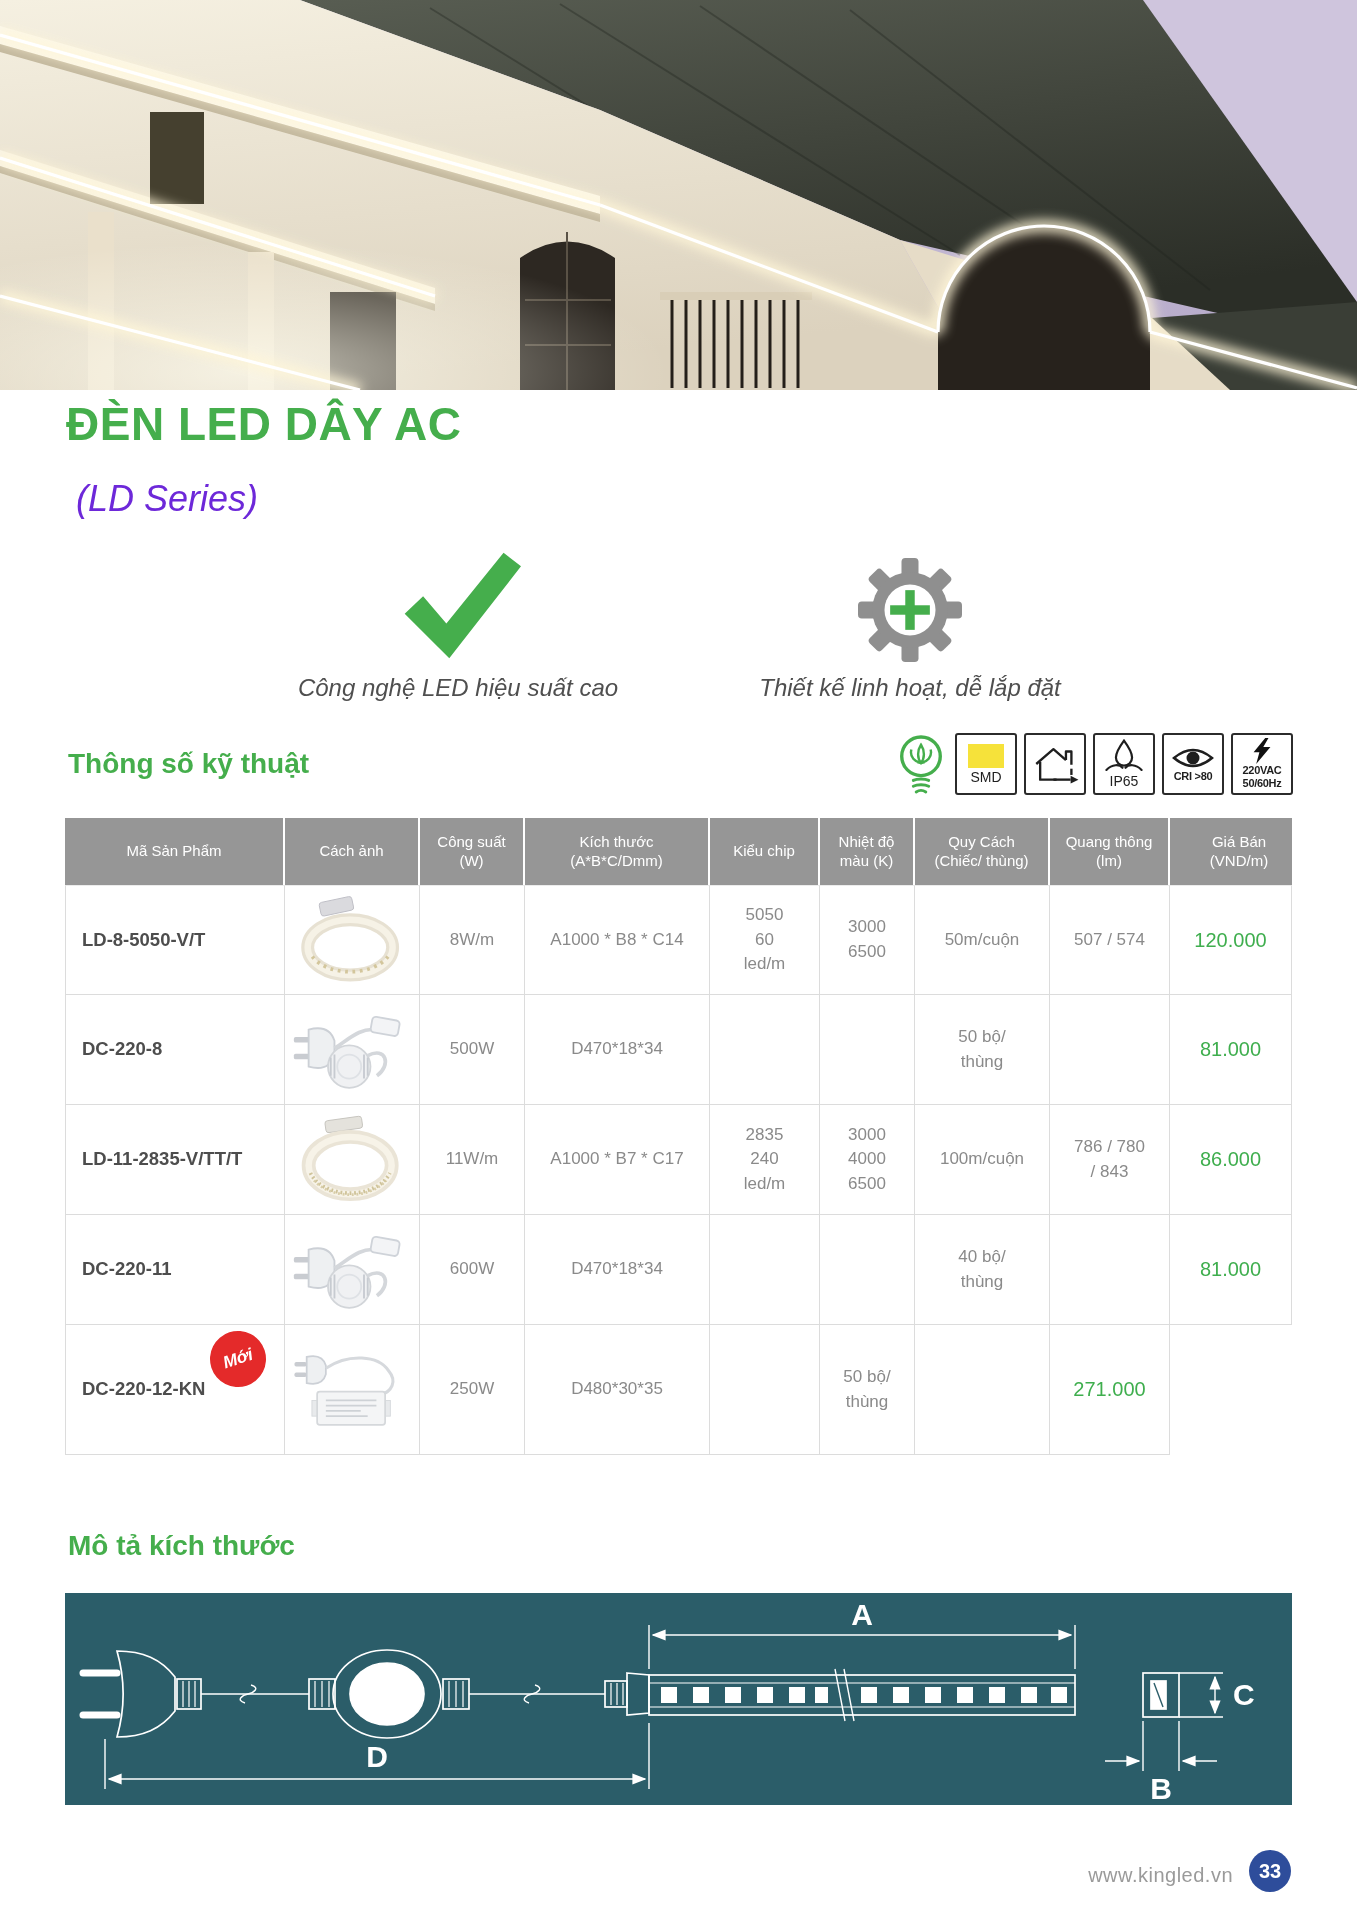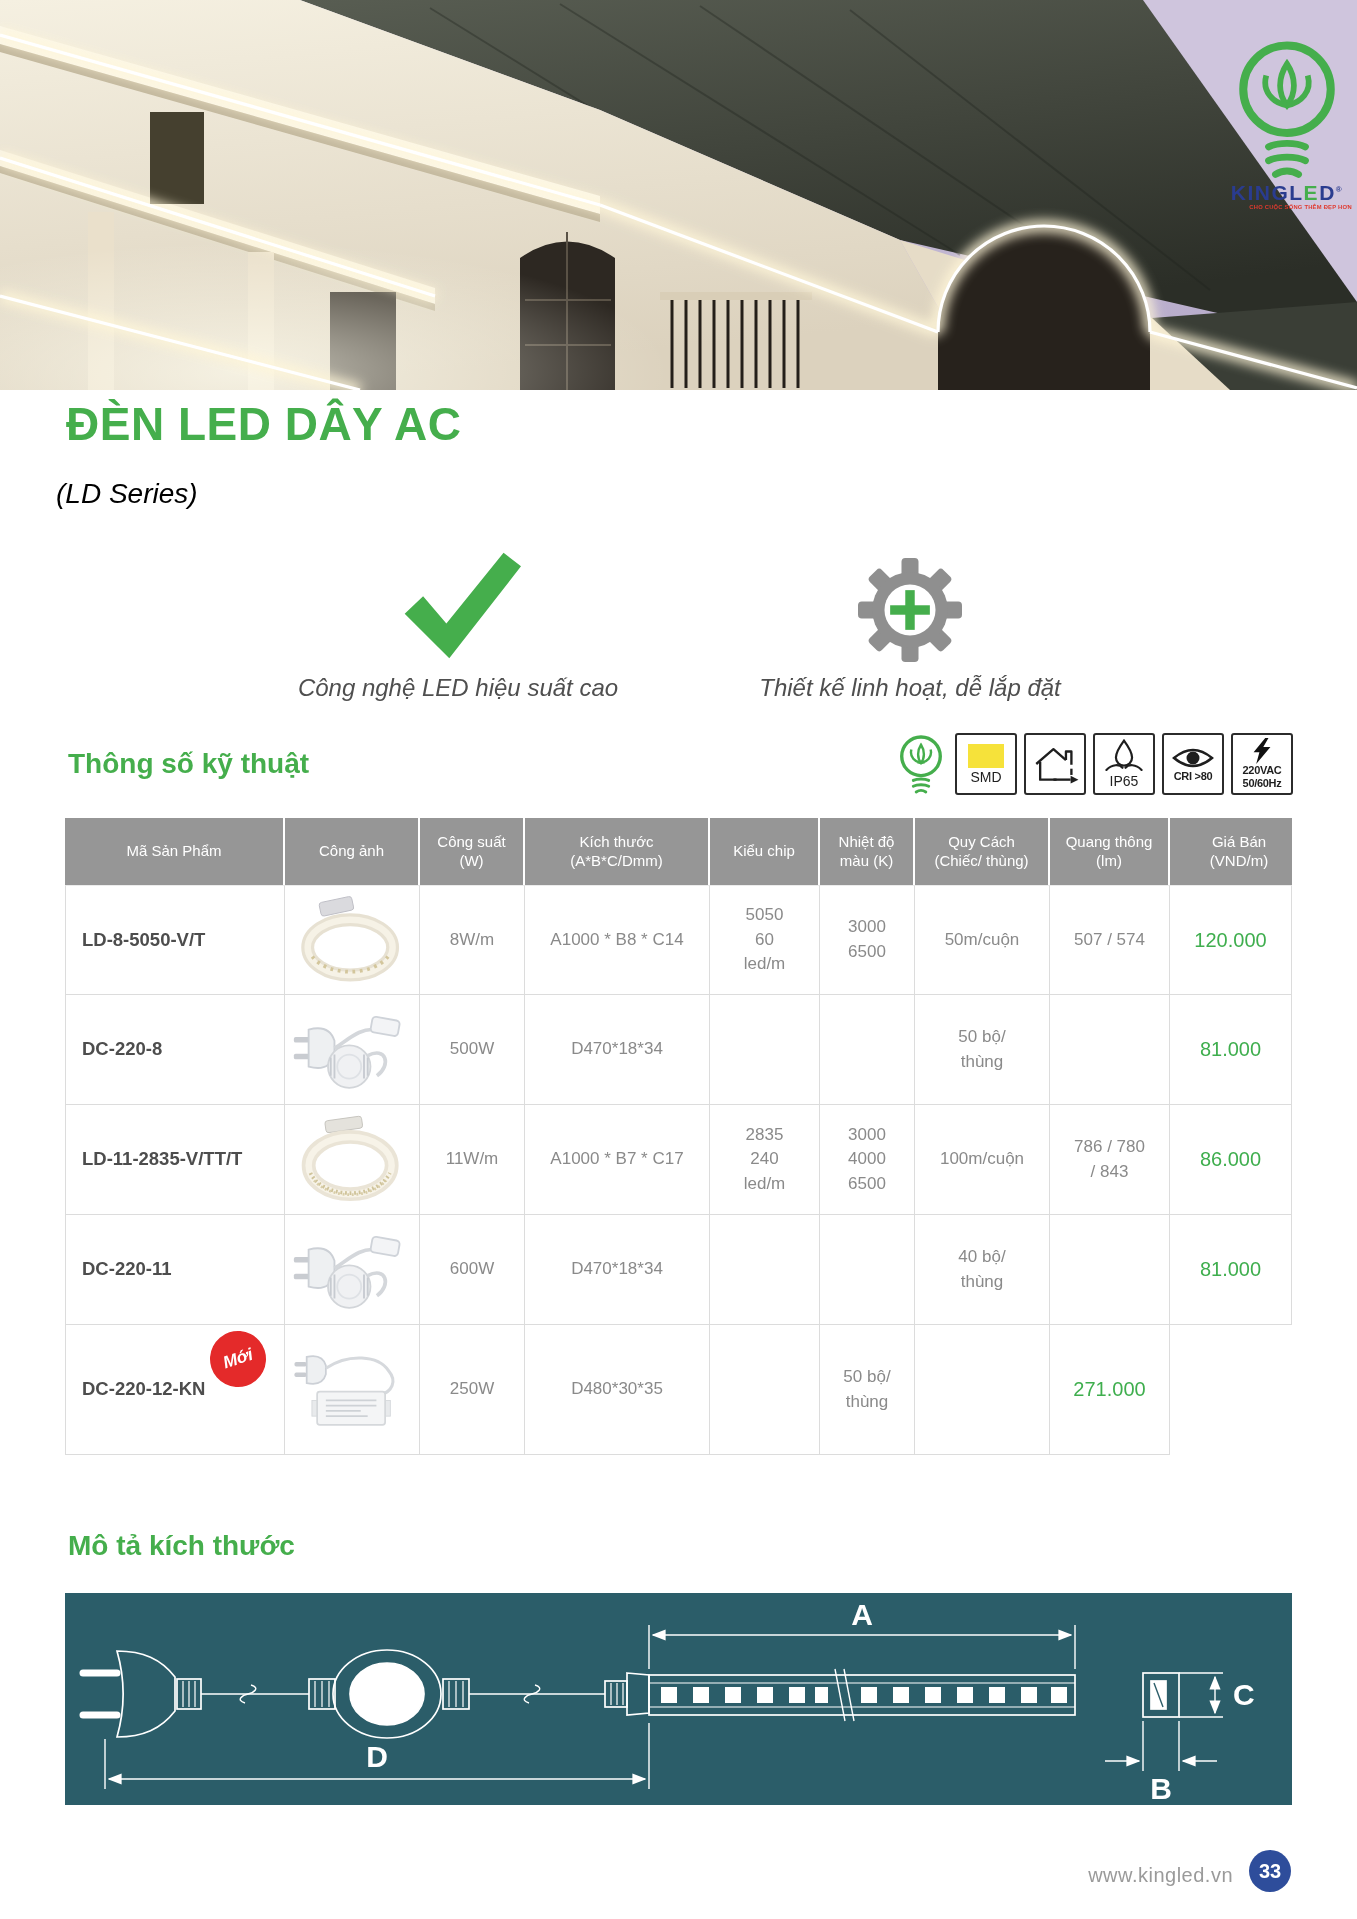--- a/index.html
+++ b/index.html
@@ -12,21 +12,21 @@
   .logo{position:absolute;left:1222px;top:34px;width:130px;text-align:center;}
   .logo-bulb{display:block;margin:0 auto 1px auto;}
   .logo-text{font-size:21px;font-weight:bold;letter-spacing:1.5px;color:#2a3c8f;line-height:1;}
   .logo-text .accent{color:#45ae4c;}
   .logo-text sup{font-size:8px;}
   .logo-tagline{font-size:10px;font-weight:bold;color:#e03a2f;letter-spacing:.4px;white-space:nowrap;
                 transform:scale(.58);transform-origin:50% 0;margin-top:1px;}
 
   
   .title{position:absolute;left:66px;top:397px;font-size:46px;font-weight:bold;color:#45ae4c;letter-spacing:.5px;}
-  .subtitle{position:absolute;left:56px;top:478px;font-size:28px;font-style:italic;color:#000000;}
+  .subtitle{position:absolute;left:76px;top:478px;font-size:36px;font-style:italic;color:#6d28d9;}
 
   
   .feature{position:absolute;top:542px;width:420px;text-align:center;}
   .feature.f1{left:248px;}
   .feature.f2{left:700px;}
   .feature .icon-box{height:120px;display:flex;align-items:flex-end;justify-content:center;}
   .feature-label{margin-top:12px;font-size:24px;font-style:italic;color:#4f4f4f;}
 
   
   .section-heading{position:absolute;font-size:28px;font-weight:bold;color:#45ae4c;}
@@ -153,31 +153,20 @@
       <g fill="none" stroke="#ffffff" stroke-width="3.2">
         <path d="M0,35 L600,205"></path>
           <path d="M0,158 L435,296"></path>
           <path d="M600,205 L938,332"></path>
         <path d="M938,332 A106,106 0 0 1 1150,332"></path>
           <path d="M1150,332 L1357,388"></path>
         <path d="M0,296 L360,390"></path>
       </g>
     </svg>
 
-    <div class="logo">
-      <svg class="logo-bulb" width="30" height="34" viewBox="0 0 56 64">
-        <circle cx="28" cy="24" r="19" fill="none" stroke="#45ae4c" stroke-width="3.5"></circle>
-        <path d="M28,13 C24,19 24,26 28,31 C32,26 32,19 28,13 Z" fill="none" stroke="#45ae4c" stroke-width="2.5"></path>
-        <path d="M19,18 C17,25 22,30 28,31" fill="none" stroke="#45ae4c" stroke-width="2.5"></path>
-        <path d="M37,18 C39,25 34,30 28,31" fill="none" stroke="#45ae4c" stroke-width="2.5"></path>
-        <path d="M20,49 C24,47 32,47 36,49 M20,55 C24,53 32,53 36,55 M23,61 C26,59 30,59 33,61" fill="none" stroke="#45ae4c" stroke-width="3" stroke-linecap="round"></path>
-      </svg>
-      <div class="logo-text"><span>KINGL</span><span class="accent">E</span><span>D</span><sup>®</sup></div>
-      <div class="logo-tagline">CHO CUỘC SỐNG THÊM ĐẸP HƠN</div>
-    </div>
   </div>
 
   <div class="title">ĐÈN LED DÂY AC</div>
   <div class="subtitle">(LD Series)</div>
 
   <div class="feature f1">
     <div class="icon-box">
       <svg width="126" height="112" viewBox="0 0 130 112">
         <polygon points="10,64 29,46 53,74 112,1 130,15 56,110" fill="#45ae4c"></polygon>
       </svg>
@@ -254,21 +243,21 @@
         <polygon points="22,0 4,22 13,22 8,40 30,14 19,14 27,0" fill="#111"></polygon>
       </svg>
       <div class="badge-label small">220VAC</div>
       <div class="badge-label small">50/60Hz</div>
     </div>
   </div>
 
   <div class="spec-table">
     <div class="t-head t-row">
       <div class="cell">Mã Sản Phẩm</div>
-      <div class="cell">Công ảnh</div>
+      <div class="cell">Cách ảnh</div>
       <div class="cell">Công suất (W)</div>
       <div class="cell">Kích thước (A*B*C/Dmm)</div>
       <div class="cell">Kiểu chip</div>
       <div class="cell">Nhiệt độ màu (K)</div>
       <div class="cell">Quy Cách (Chiếc/ thùng)</div>
       <div class="cell">Quang thông (lm)</div>
       <div class="cell">Giá Bán (VND/m)</div>
     </div>
     <div class="t-body">
 

